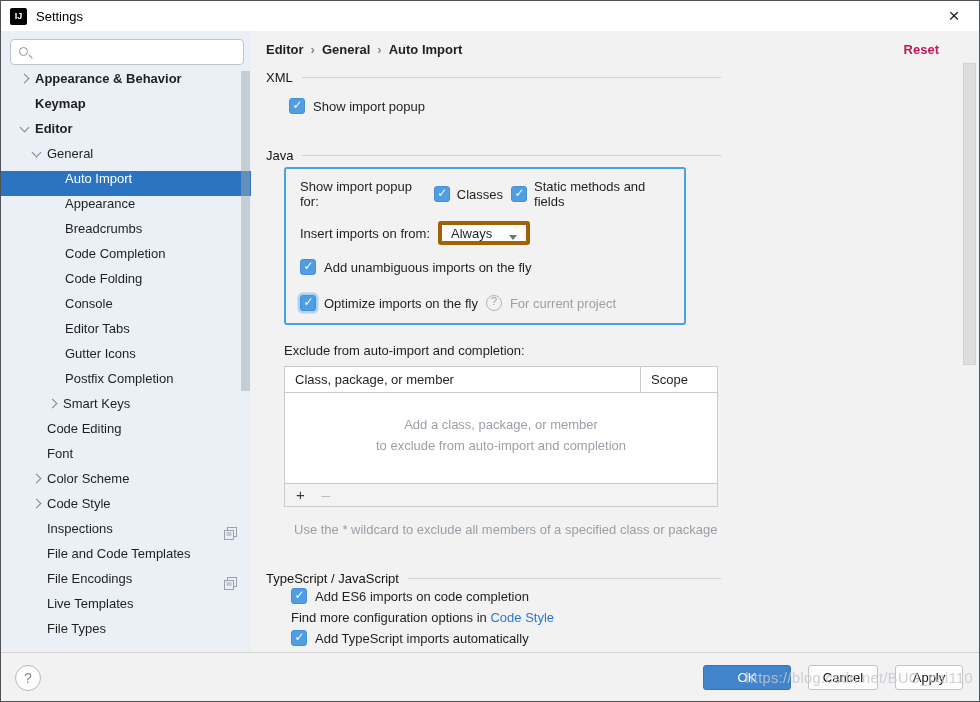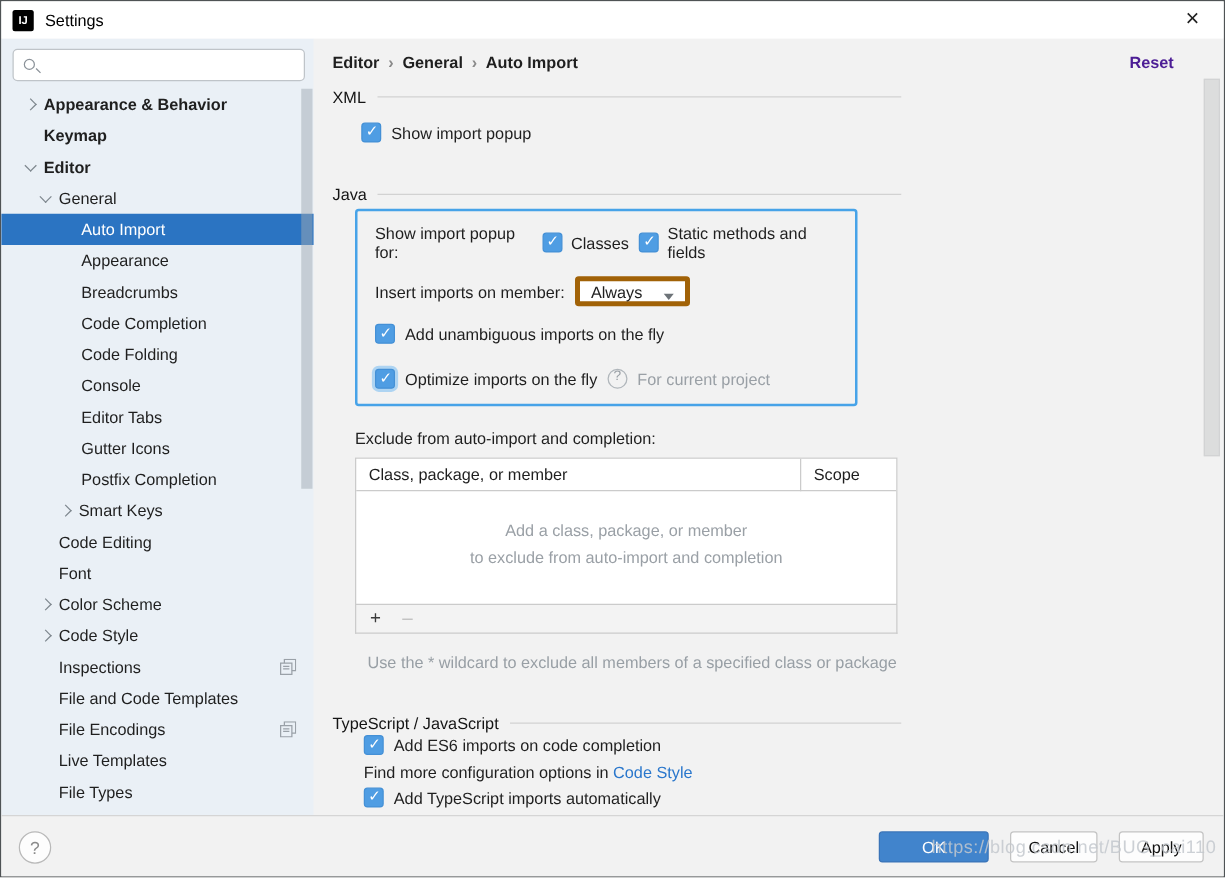--- a/index.html
+++ b/index.html
@@ -18,39 +18,39 @@
   .main { display:flex; height:621px; }
 
   
   .sidebar { position:relative; width:250px; background:#eaf0f6; flex:none; }
   .search-wrap { padding:8px 7px 0 9px; }
   .search-box { position:relative; height:26px; background:#fff; border:1px solid #bfc4c9; border-radius:4px; }
   .search-icon { position:absolute; left:8px; top:7px; width:9px; height:9px; border:1.4px solid #8b9299; border-radius:50%; }
   .search-icon::after { content:""; position:absolute; left:8px; top:8px; width:5px; height:1.4px; background:#8b9299; transform:rotate(45deg); }
   .search-input { position:absolute; left:24px; top:1px; width:200px; height:22px; border:none; outline:none; background:transparent; font-size:13px; font-family:inherit; }
   .tree { margin-top:6px; }
-  .titem { position:relative; display:flex; align-items:center; height:25px; cursor:pointer; white-space:nowrap; }
+  .titem { position:relative; display:flex; height:25px; cursor:pointer; white-space:nowrap; }
   .titem.lv0 { padding-left:16px; }
   .titem.lv1 { padding-left:28px; }
   .titem.lv2 { padding-left:46px; }
   .titem.bold .tlabel { font-weight:bold; }
   .titem.sel { background:#2b74c2; color:#fff; }
   .chev { position:relative; width:16px; height:16px; flex:none; }
   .chev.col::before { content:""; position:absolute; left:4px; top:4px; width:6px; height:6px; border-right:1.5px solid #7d868d; border-bottom:1.5px solid #7d868d; transform:rotate(-45deg); }
   .chev.exp::before { content:""; position:absolute; left:4px; top:3px; width:6px; height:6px; border-right:1.5px solid #7d868d; border-bottom:1.5px solid #7d868d; transform:rotate(45deg); }
   .tlabel { margin-left:2px; }
   .pp-icon { position:absolute; right:14px; top:6px; width:13px; height:13px; }
   .sb-thumb { position:absolute; right:1px; top:40px; width:9px; height:320px; background:rgba(160,170,180,0.5); }
 
   
   .content { position:relative; flex:1; background:#f2f2f2; overflow:hidden; padding-left:15px; }
   .crumb-row { display:flex; align-items:center; padding-top:9px; height:27px; padding-right:40px; }
   .crumb { font-weight:bold; font-size:13px; cursor:pointer; }
   .crumb-sep { margin:0 7px; color:#8a8a8a; font-weight:bold; }
-  .reset-link { margin-left:auto; color:#4c1d95; font-weight:bold; cursor:pointer; }
+  .reset-link { margin-left:auto; color:#be185d; font-weight:bold; cursor:pointer; }
 
   .sect { display:flex; align-items:center; width:455px; }
   .sect-label { margin-right:9px; color:#141414; }
   .sect-line { flex:1; height:1px; background:#d2d2d2; }
 
   .cbrow { display:flex; align-items:center; }
   .cb { position:relative; width:16px; height:16px; flex:none; background:#4f9de3; border:1px solid #4490d6; border-radius:3px; cursor:pointer; }
   .cb::after { content:"\2713"; position:absolute; left:2.5px; top:-1px; color:#fff; font-size:12px; font-weight:bold; }
   .cb.focusring { box-shadow:0 0 0 2.5px #aed4f2; }
   .cb-label { margin-left:8px; }
@@ -260,21 +260,21 @@
 
       <div class="bluebox">
         <div class="inline-row">
           <span>Show import popup for:</span>
           <span class="cb"></span>
           <span>Classes</span>
           <span class="cb"></span>
           <span>Static methods and fields</span>
         </div>
         <div class="inline-row row2">
-          <span>Insert imports on member:</span>
+          <span>Insert imports on from:</span>
           <div class="select">
             <span>Always</span>
             <span class="sel-arrow"></span>
           </div>
         </div>
         <div class="cbrow row3">
           <span class="cb"></span>
           <span class="cb-label">Add unambiguous imports on the fly</span>
         </div>
         <div class="cbrow row4">

